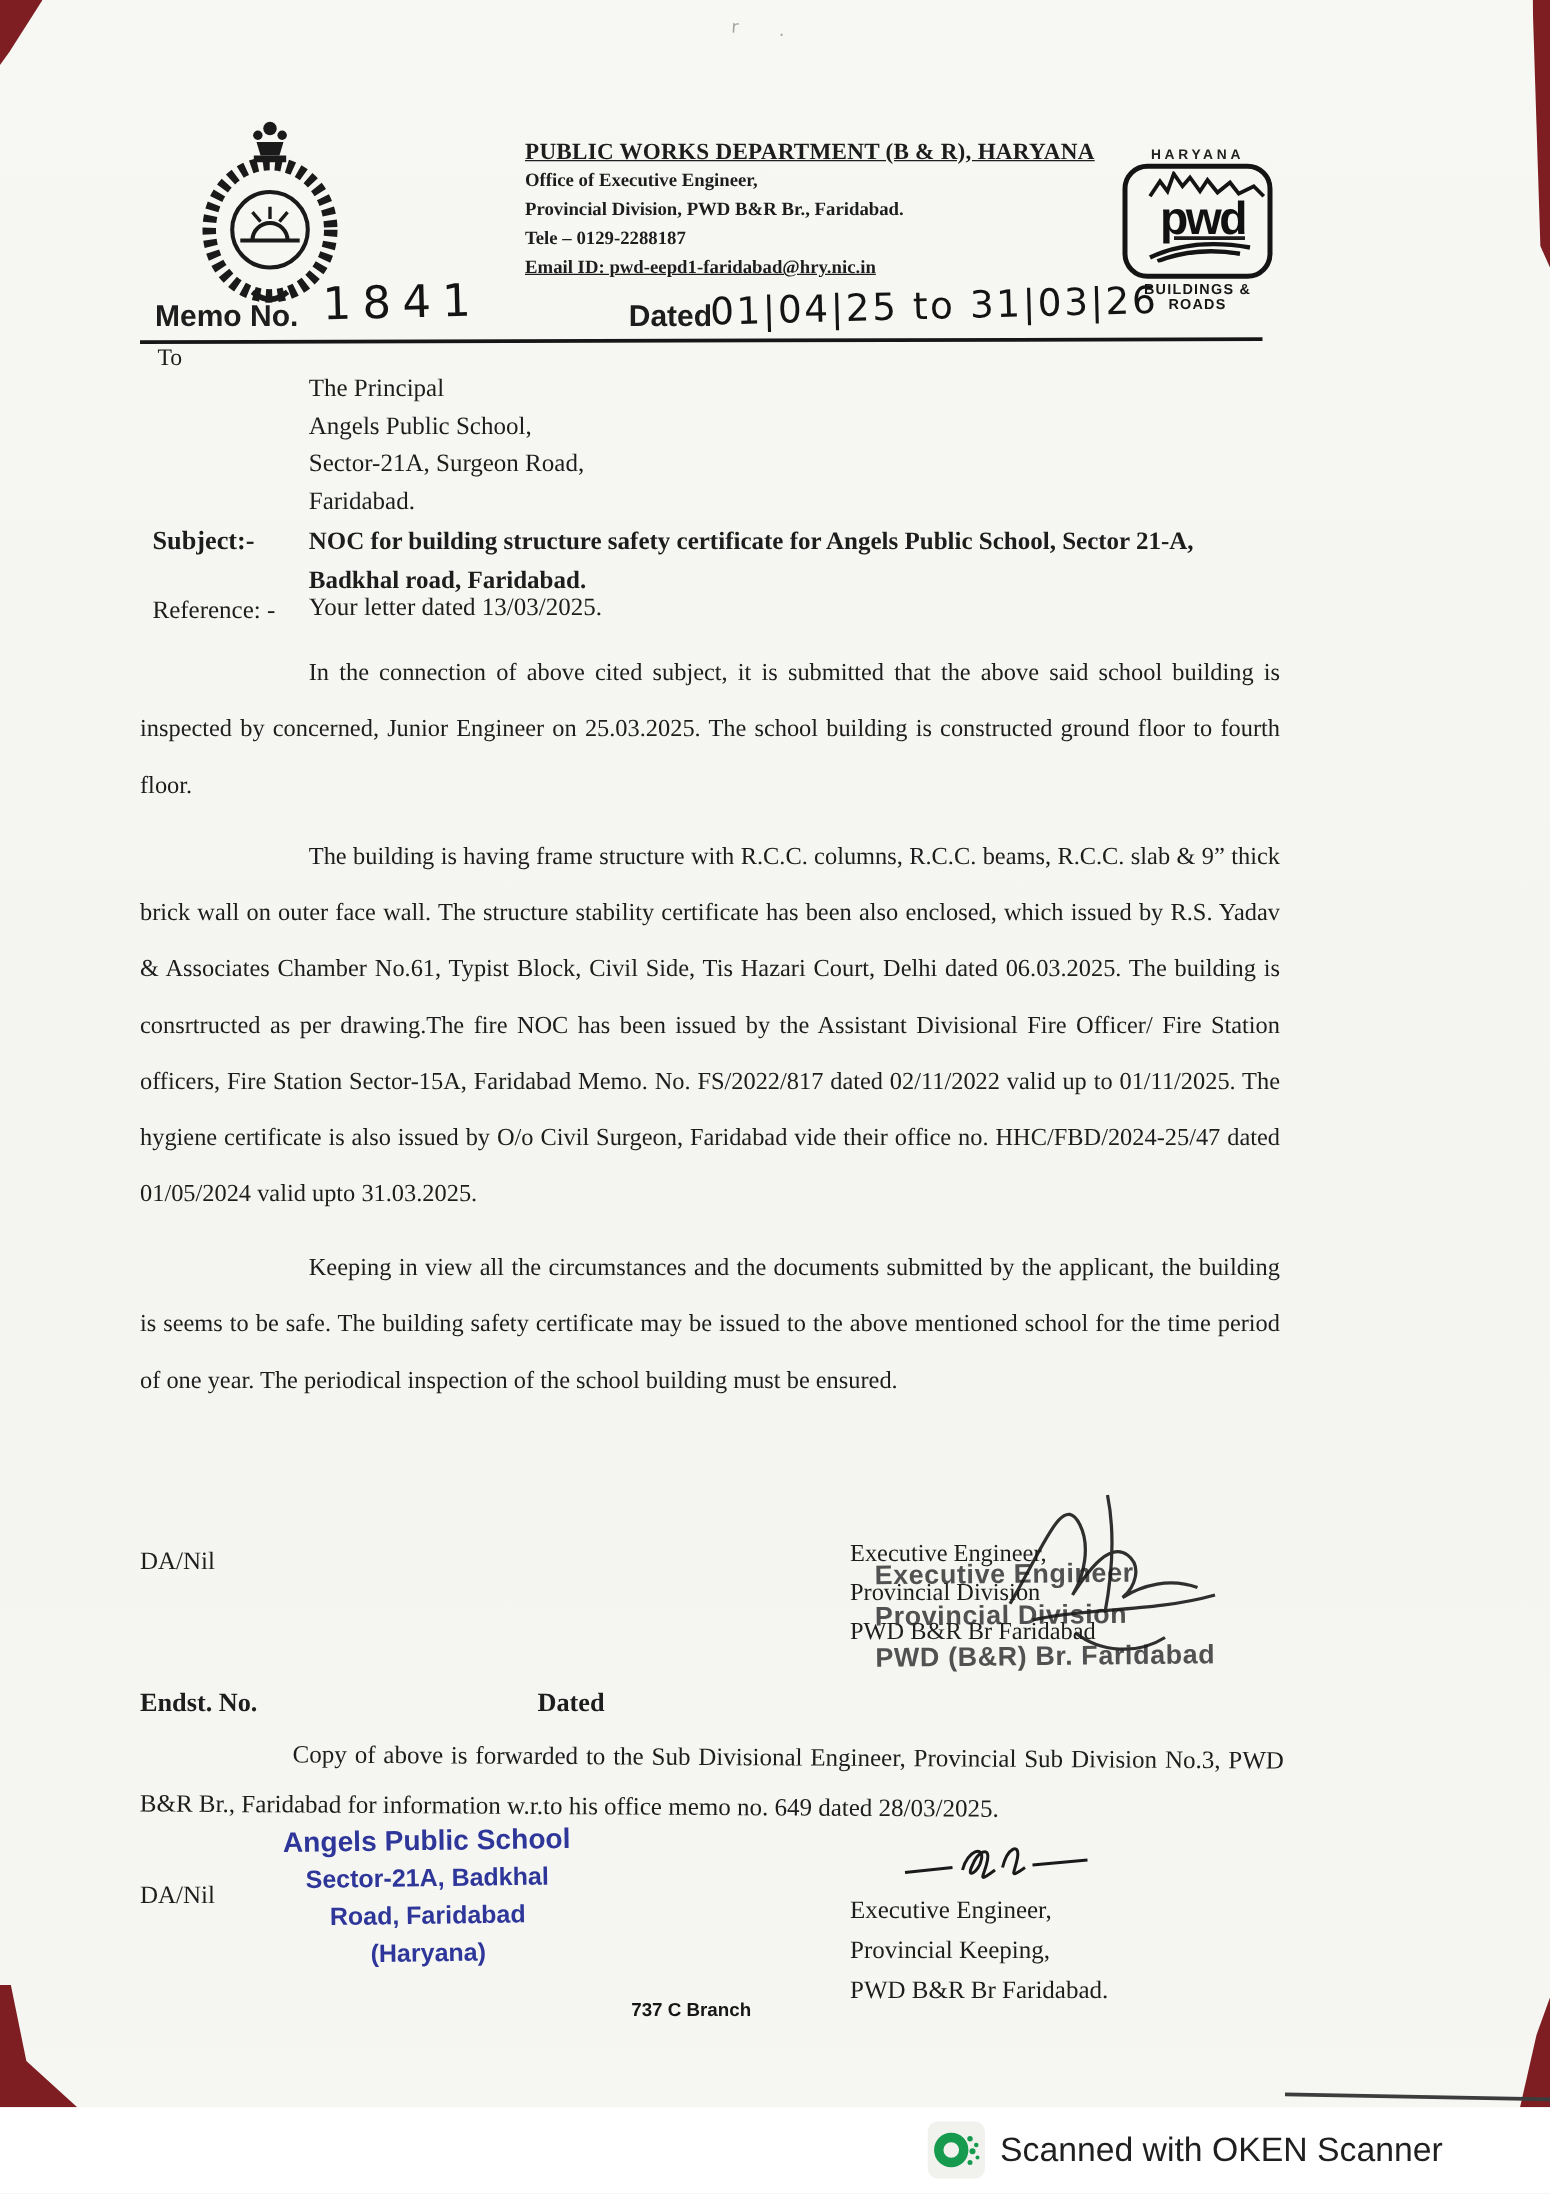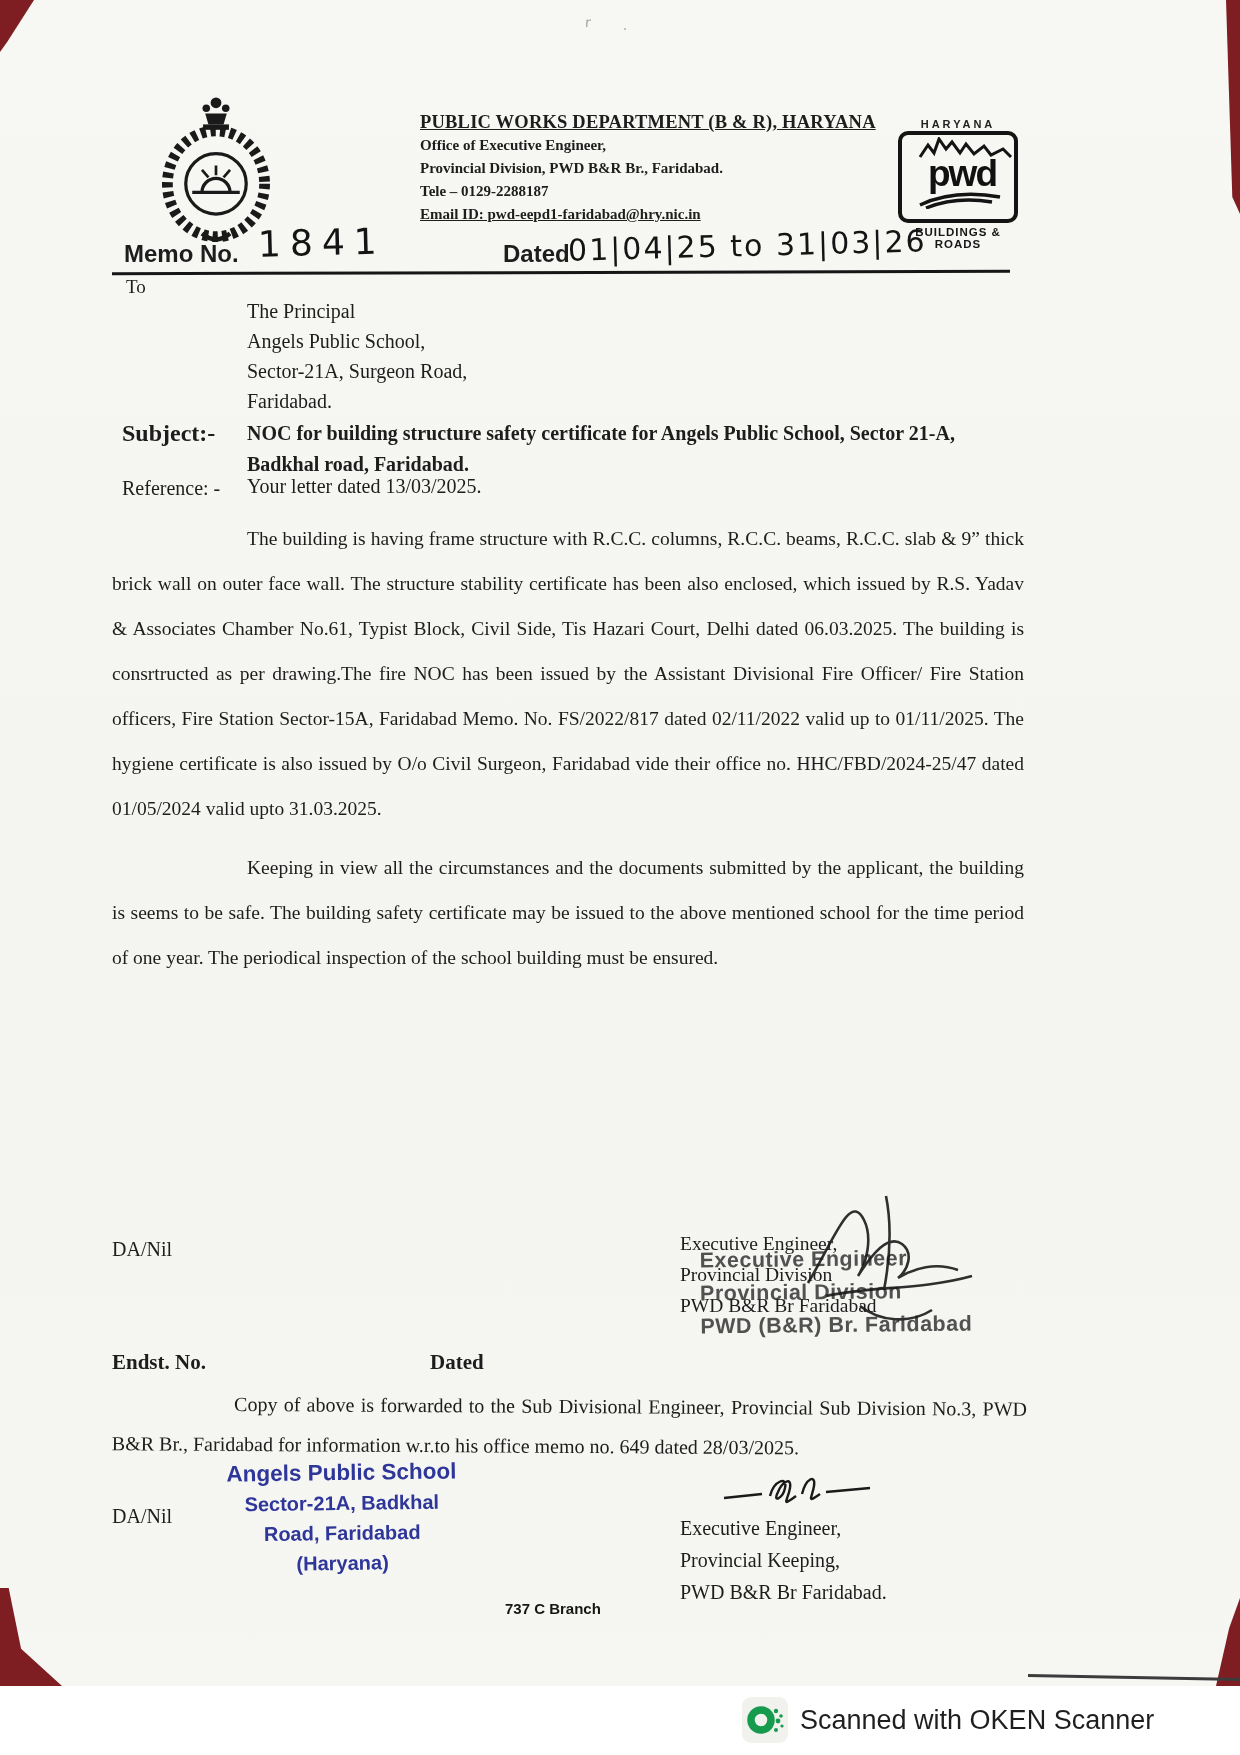--- a/index.html
+++ b/index.html
@@ -18,36 +18,36 @@
   .pencil{left:585px;top:16px;font:14px "DejaVu Sans",sans-serif;color:#8f8f8c;letter-spacing:14px;opacity:.8;transform:rotate(4deg);}
 
   
   .emblem{left:150px;top:92px;width:132px;height:162px;}
   .dept{left:420px;top:112px;width:470px;line-height:21px;}
   .dept1{font-size:18.5px;font-weight:bold;text-decoration:underline;letter-spacing:.2px;}
   .dept2{font-size:15px;font-weight:bold;margin-top:2px;}
   .email span{text-decoration:underline;}
   .pwdlogo{left:874px;top:118px;width:120px;text-align:center;font-family:"Liberation Sans",sans-serif;margin-left:24px;}
   .pl-top{font-size:11px;font-weight:bold;letter-spacing:3px;color:#222;}
-  .pl-box{margin-top:1px;border:4px solid #141414;border-radius:10px;height:82px;padding:2px 4px 0 12px;position:relative;}
+  .pl-box{margin-top:1px;border:4px solid #141414;border-radius:20px;height:82px;padding:2px 4px 0 12px;position:relative;text-decoration:underline;}
   .pl-word{font-size:37px;font-weight:bold;letter-spacing:-2px;color:#111;line-height:30px;margin-top:-4px;}
   .pl-bottom{font-size:11.5px;font-weight:bold;letter-spacing:1px;margin-top:3px;color:#161616;}
 
   
   .memo-label{left:124px;top:240px;font:bold 24px "Liberation Sans",sans-serif;}
   .memo-no{left:258px;top:222px;font-size:36px;letter-spacing:9px;}
   .hand{font-family:"DejaVu Sans",sans-serif;color:#141414;transform:rotate(-1.5deg);}
   .dated-label{left:503px;top:240px;font:bold 24px "Liberation Sans",sans-serif;}
   .dated-val{left:568px;top:228px;font-size:30px;letter-spacing:2px;}
   .memo-underline{left:112px;top:271px;width:898px;height:2.5px;background:#161616;transform:rotate(-.15deg);}
 
   .to-label{left:126px;top:276px;font-size:19px;}
   .addr{left:247px;top:296px;font-size:20px;line-height:30px;}
 
-  .subj-label{left:122px;top:420px;font-size:24px;font-weight:bold;}
+  .subj-label{left:122px;top:420px;font-size:21px;font-weight:bold;}
   .subj-text{left:247px;top:418px;width:780px;font-size:20px;font-weight:bold;line-height:31px;}
   .ref-label{left:122px;top:477px;font-size:20px;}
   .ref-text{left:247px;top:475px;font-size:20px;}
 
   
   .body{left:112px;top:516px;width:912px;font-size:19.5px;text-align:justify;}
   .body p{margin:0;line-height:45px;text-indent:135px;}
   .body p.p1{margin-bottom:12px;}
   .body p.p2{margin-bottom:14px;}
 
@@ -142,20 +142,21 @@
     <div>Sector-21A, Surgeon Road,</div>
     <div>Faridabad.</div>
   </div>
 
   <div class="abs subj-label">Subject:-</div>
   <div class="abs subj-text">NOC for building structure safety certificate for Angels Public School, Sector 21-A, Badkhal road, Faridabad.</div>
   <div class="abs ref-label">Reference: -</div>
   <div class="abs ref-text">Your letter dated 13/03/2025.</div>
 
   <div class="abs body">
+    <p class="p1">In the connection of above cited subject, it is submitted that the above said school building is inspected by concerned, Junior Engineer on 25.03.2025. The school building is constructed ground floor to fourth floor.</p>
     <p class="p2">The building is having frame structure with R.C.C. columns, R.C.C. beams, R.C.C. slab &amp; 9” thick brick wall on outer face wall. The structure stability certificate has been also enclosed, which issued by R.S. Yadav &amp; Associates Chamber No.61, Typist Block, Civil Side, Tis Hazari Court, Delhi dated 06.03.2025. The building is consrtructed as per drawing.The fire NOC has been issued by the Assistant Divisional Fire Officer/ Fire Station officers, Fire Station Sector-15A, Faridabad Memo. No. FS/2022/817 dated 02/11/2022 valid up to 01/11/2025. The hygiene certificate is also issued by O/o Civil Surgeon, Faridabad vide their office no. HHC/FBD/2024-25/47 dated 01/05/2024 valid upto 31.03.2025.</p>
     <p class="p3">Keeping in view all the circumstances and the documents submitted by the applicant, the building is seems to be safe. The building safety certificate may be issued to the above mentioned school for the time period of one year. The periodical inspection of the school building must be ensured.</p>
   </div>
 
   <div class="abs da1">DA/Nil</div>
 
   <div class="abs sig1-typed">
     <div>Executive Engineer,</div>
     <div>Provincial Division</div>
     <div>PWD B&amp;R Br Faridabad</div>

